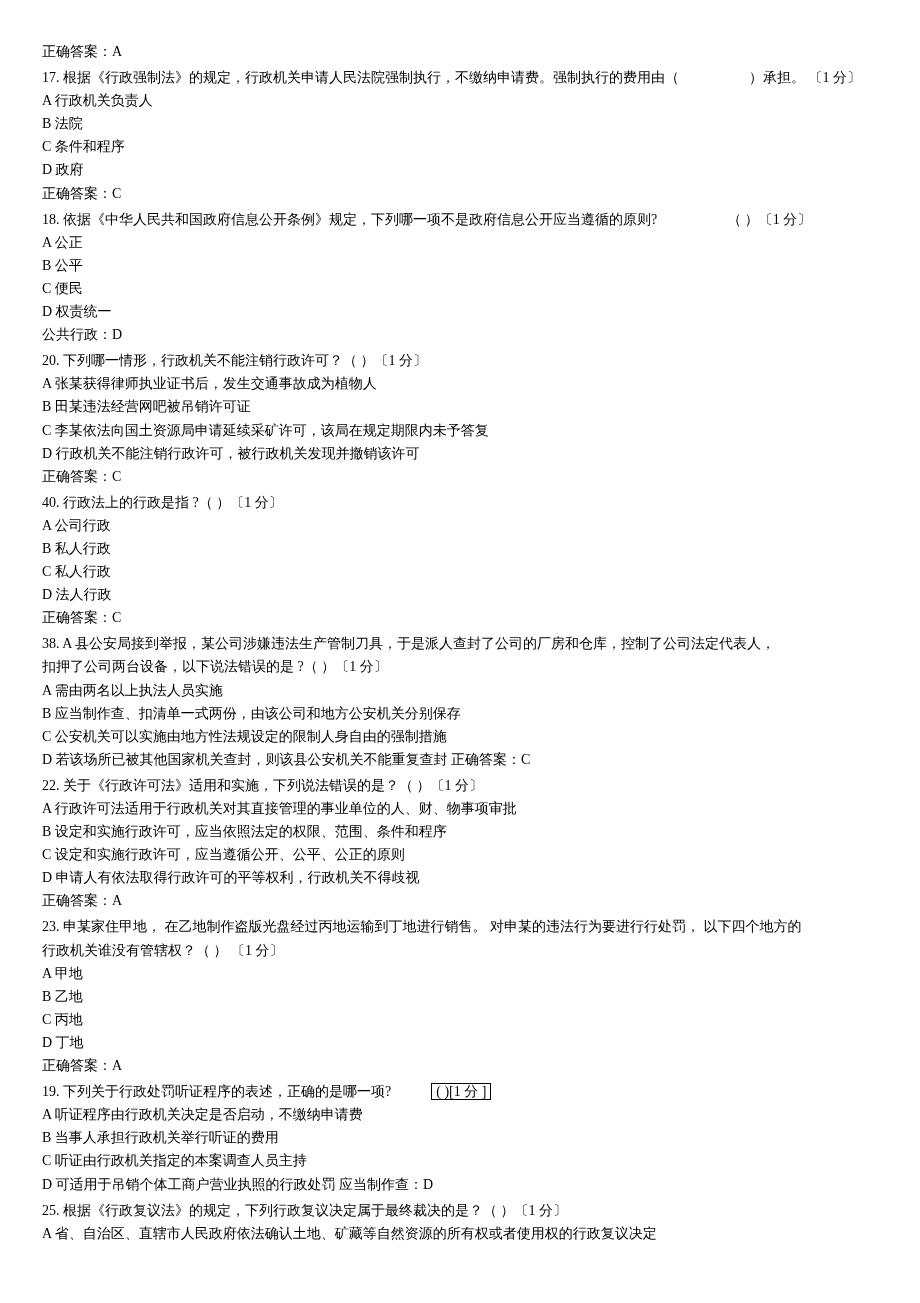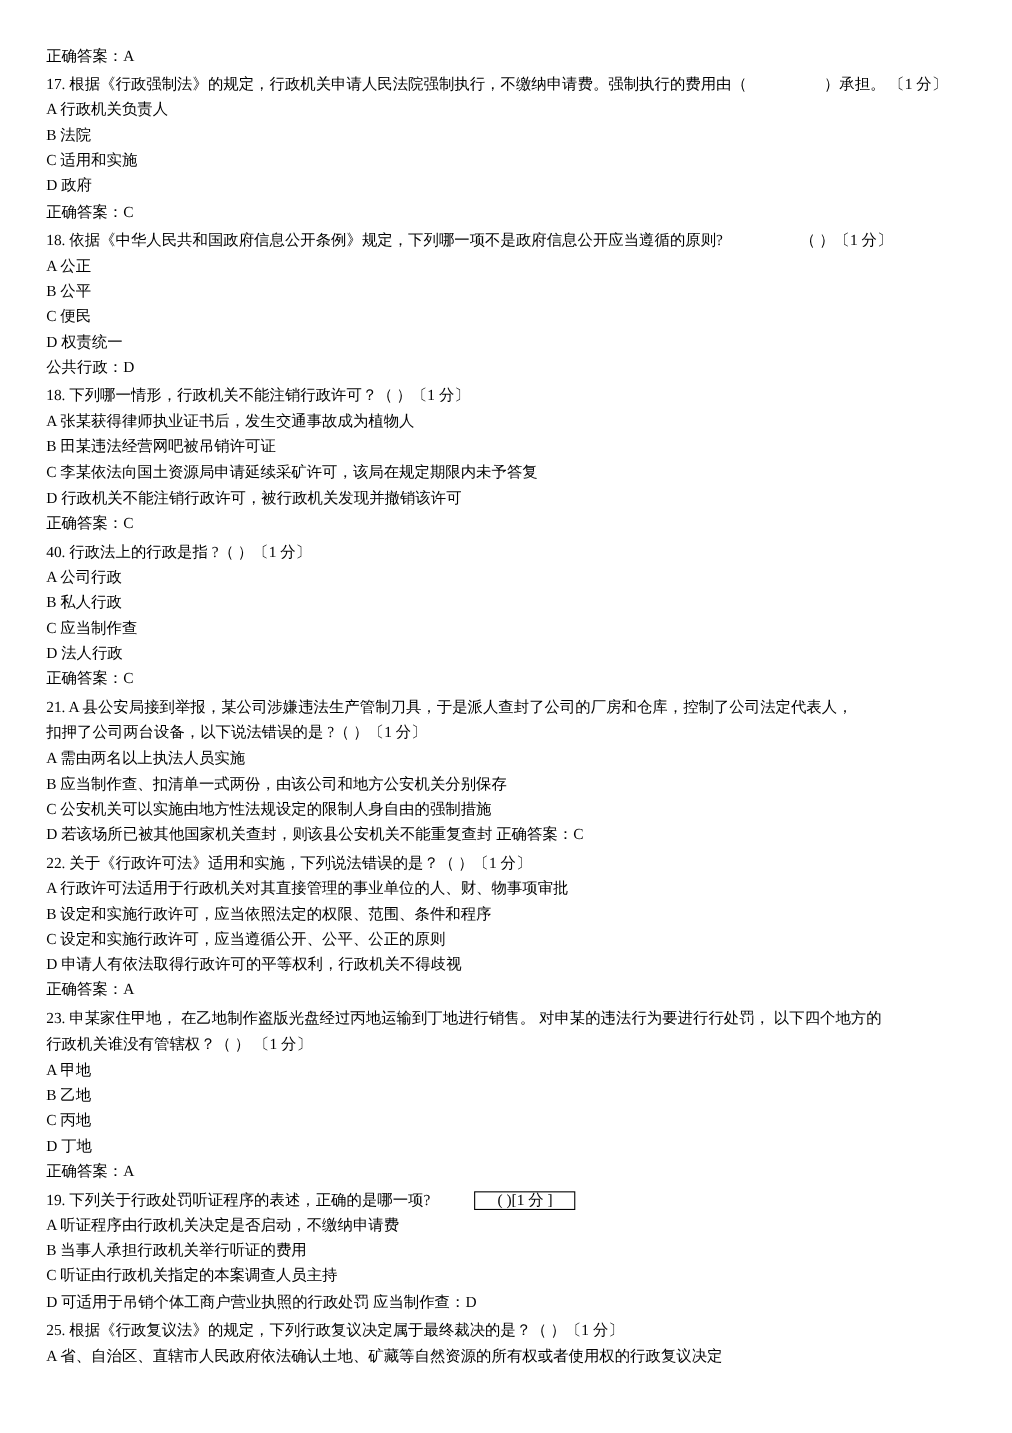--- a/index.html
+++ b/index.html
@@ -23,61 +23,61 @@
     .blank-slot {
       display: inline-block;
       width: 70px;
     }
     .blank-slot-s {
       display: inline-block;
       width: 40px;
     }
     .boxed {
       border: 1px solid #000;
-      padding: 0 20px;
+      padding: 0 4px;
     }
   </style>
 </head>
 <body>
 
 <div class="line">正确答案：A</div>
 
 <div class="line q-head">
   <span>17.  根据《行政强制法》的规定，行政机关申请人民法院强制执行，不缴纳申请费。强制执行的费用由（</span><span class="blank-slot"></span><span>）承担。 〔1 分〕</span>
 </div>
 <div class="line">A 行政机关负责人</div>
 <div class="line">B 法院</div>
-<div class="line">C 适用和实施</div>
+<div class="line">C 条件和程序</div>
 <div class="line">D 政府</div>
 <div class="line">正确答案：C</div>
 
 <div class="line q-head">
   <span>18.  依据《中华人民共和国政府信息公开条例》规定，下列哪一项不是政府信息公开应当遵循的原则?</span><span class="blank-slot"></span><span>（ ）〔1 分〕</span>
 </div>
 <div class="line">A 公正</div>
 <div class="line">B 公平</div>
 <div class="line">C 便民</div>
 <div class="line">D 权责统一</div>
 <div class="line">公共行政：D</div>
 
-<div class="line q-head">18.  下列哪一情形，行政机关不能注销行政许可？（       ）〔1 分〕</div>
+<div class="line q-head">20.  下列哪一情形，行政机关不能注销行政许可？（       ）〔1 分〕</div>
 <div class="line">A 张某获得律师执业证书后，发生交通事故成为植物人</div>
 <div class="line">B 田某违法经营网吧被吊销许可证</div>
 <div class="line">C 李某依法向国土资源局申请延续采矿许可，该局在规定期限内未予答复</div>
 <div class="line">D 行政机关不能注销行政许可，被行政机关发现并撤销该许可</div>
 <div class="line">正确答案：C</div>
 
 <div class="line q-head">40.  行政法上的行政是指  ?（ ）〔1 分〕</div>
 <div class="line">A 公司行政</div>
 <div class="line">B 私人行政</div>
-<div class="line">C 应当制作查</div>
+<div class="line">C 私人行政</div>
 <div class="line">D 法人行政</div>
 <div class="line">正确答案：C</div>
 
-<div class="line q-head">21.  A 县公安局接到举报，某公司涉嫌违法生产管制刀具，于是派人查封了公司的厂房和仓库，控制了公司法定代表人，</div>
+<div class="line q-head">38.  A 县公安局接到举报，某公司涉嫌违法生产管制刀具，于是派人查封了公司的厂房和仓库，控制了公司法定代表人，</div>
 <div class="line">扣押了公司两台设备，以下说法错误的是     ?（ ）〔1 分〕</div>
 <div class="line">A 需由两名以上执法人员实施</div>
 <div class="line">B 应当制作查、扣清单一式两份，由该公司和地方公安机关分别保存</div>
 <div class="line">C 公安机关可以实施由地方性法规设定的限制人身自由的强制措施</div>
 <div class="line">D 若该场所已被其他国家机关查封，则该县公安机关不能重复查封  正确答案：C</div>
 
 <div class="line q-head">22.  关于《行政许可法》适用和实施，下列说法错误的是？（        ）〔1 分〕</div>
 <div class="line">A 行政许可法适用于行政机关对其直接管理的事业单位的人、财、物事项审批</div>
 <div class="line">B 设定和实施行政许可，应当依照法定的权限、范围、条件和程序</div>
 <div class="line">C 设定和实施行政许可，应当遵循公开、公平、公正的原则</div>

